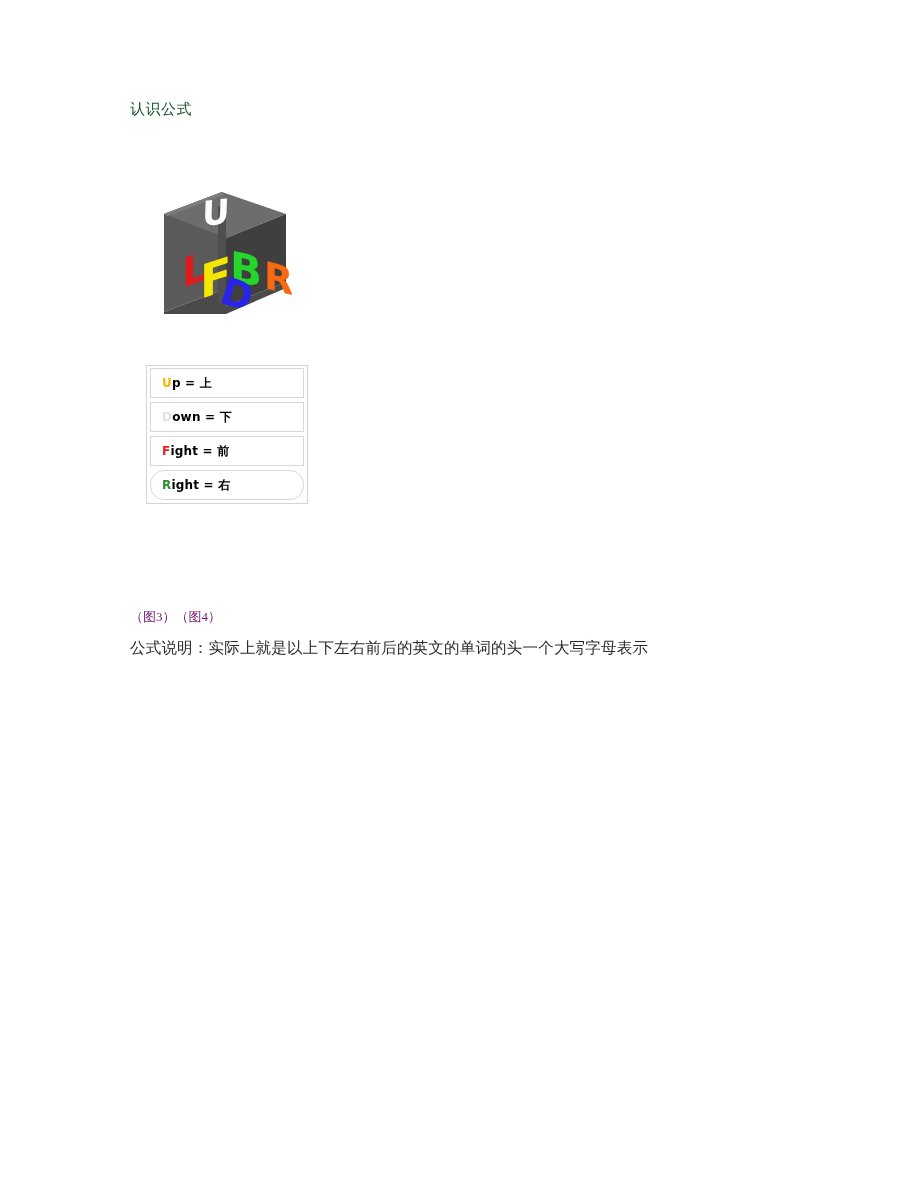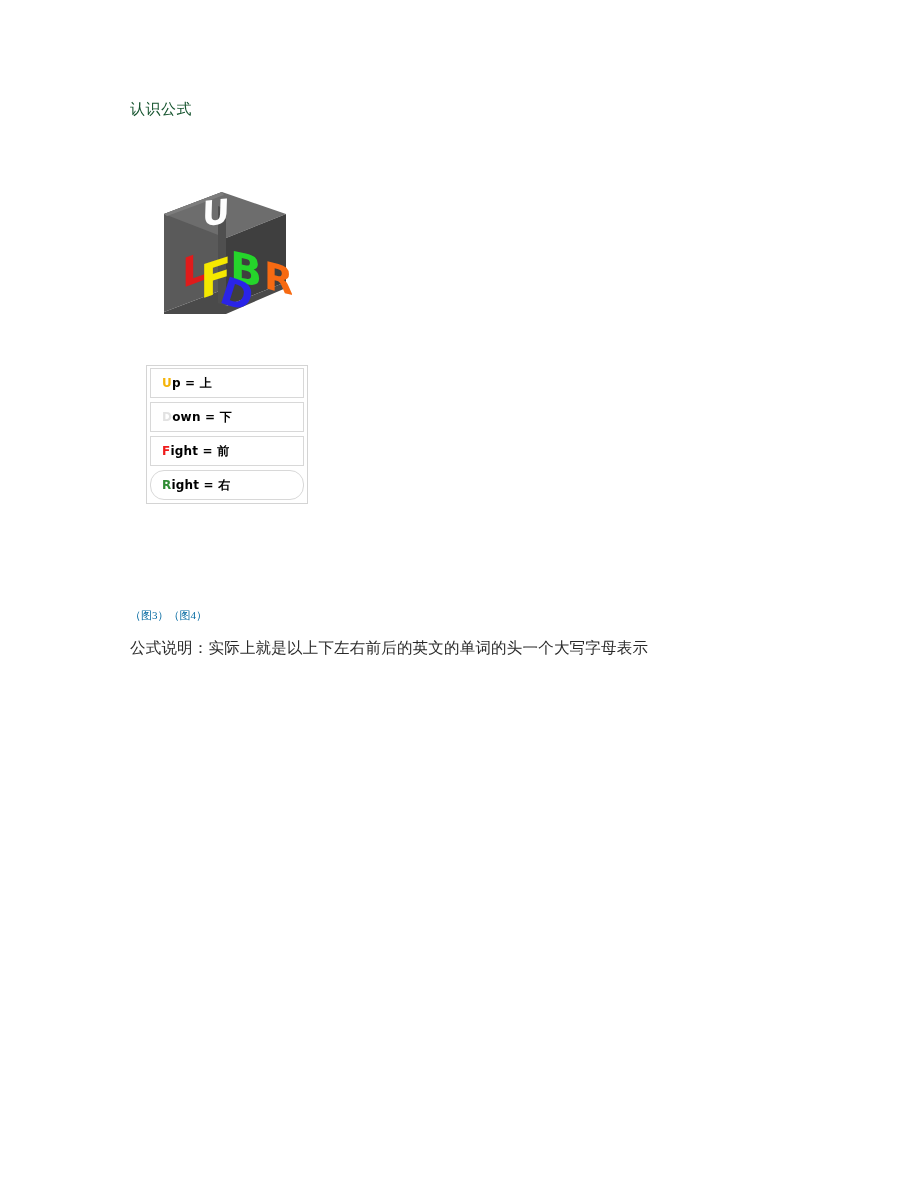--- a/index.html
+++ b/index.html
@@ -89,22 +89,22 @@
     white-space: nowrap;
     user-select: none;
   }
 
   
   .fig-caption {
     position: absolute;
     left: 130px;
     top: 608px;
     font-family: "Liberation Serif", serif;
-    font-size: 11px;
-    color: #0369a1;
+    font-size: 13px;
+    color: #701a75;
     white-space: nowrap;
   }
   .explain-para {
     position: absolute;
     left: 130px;
     top: 638px;
     font-family: "Liberation Serif", serif;
     font-size: 15.5px;
     color: #2a2a2a;
     white-space: nowrap;

